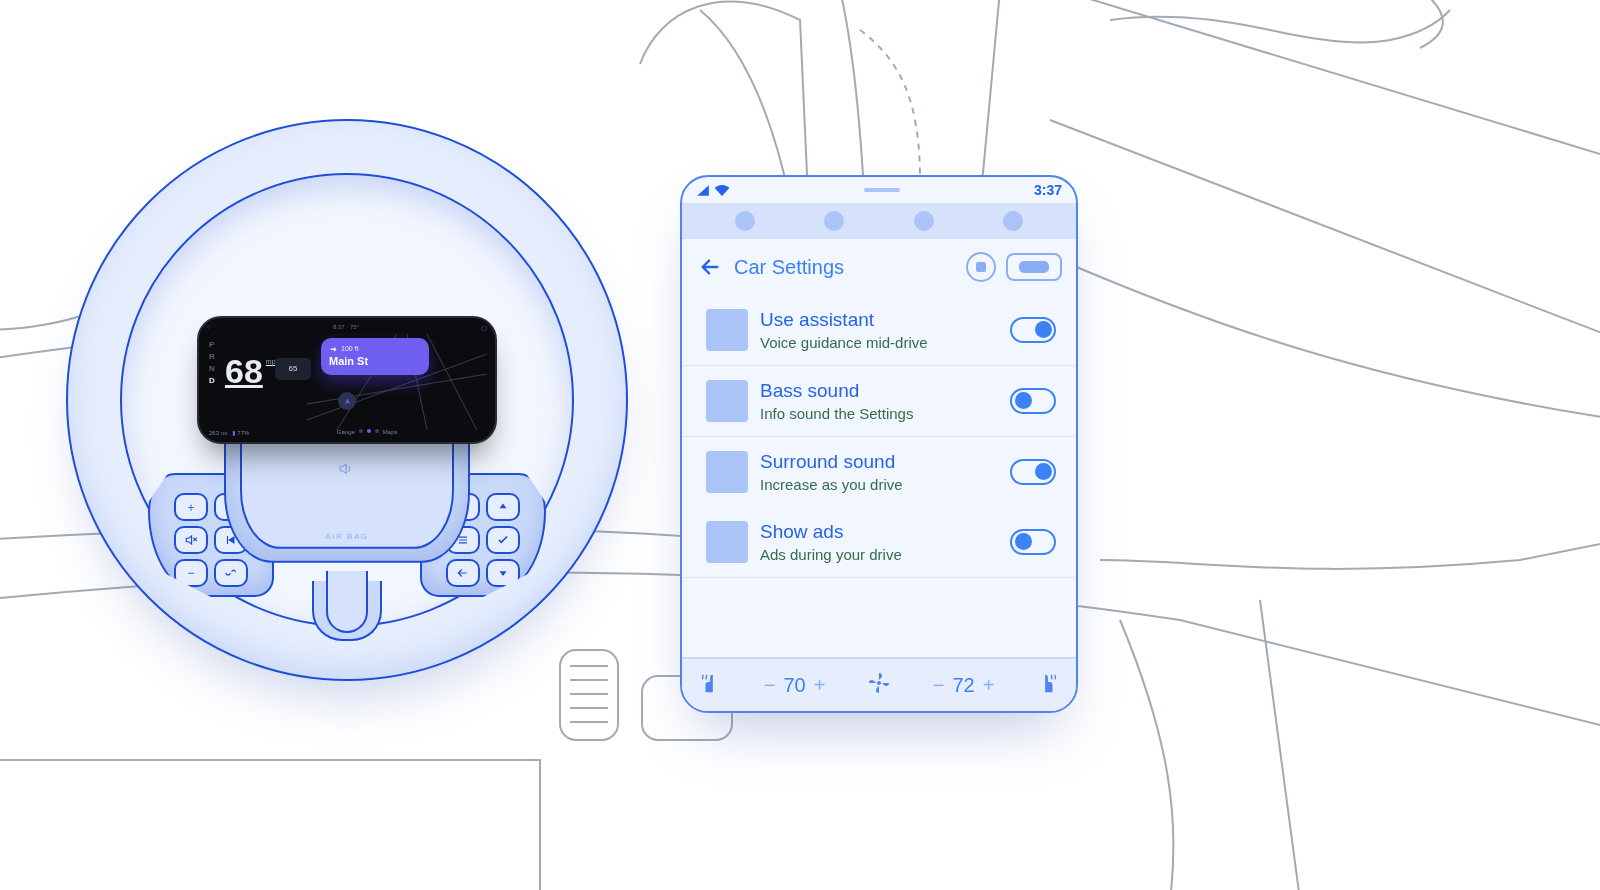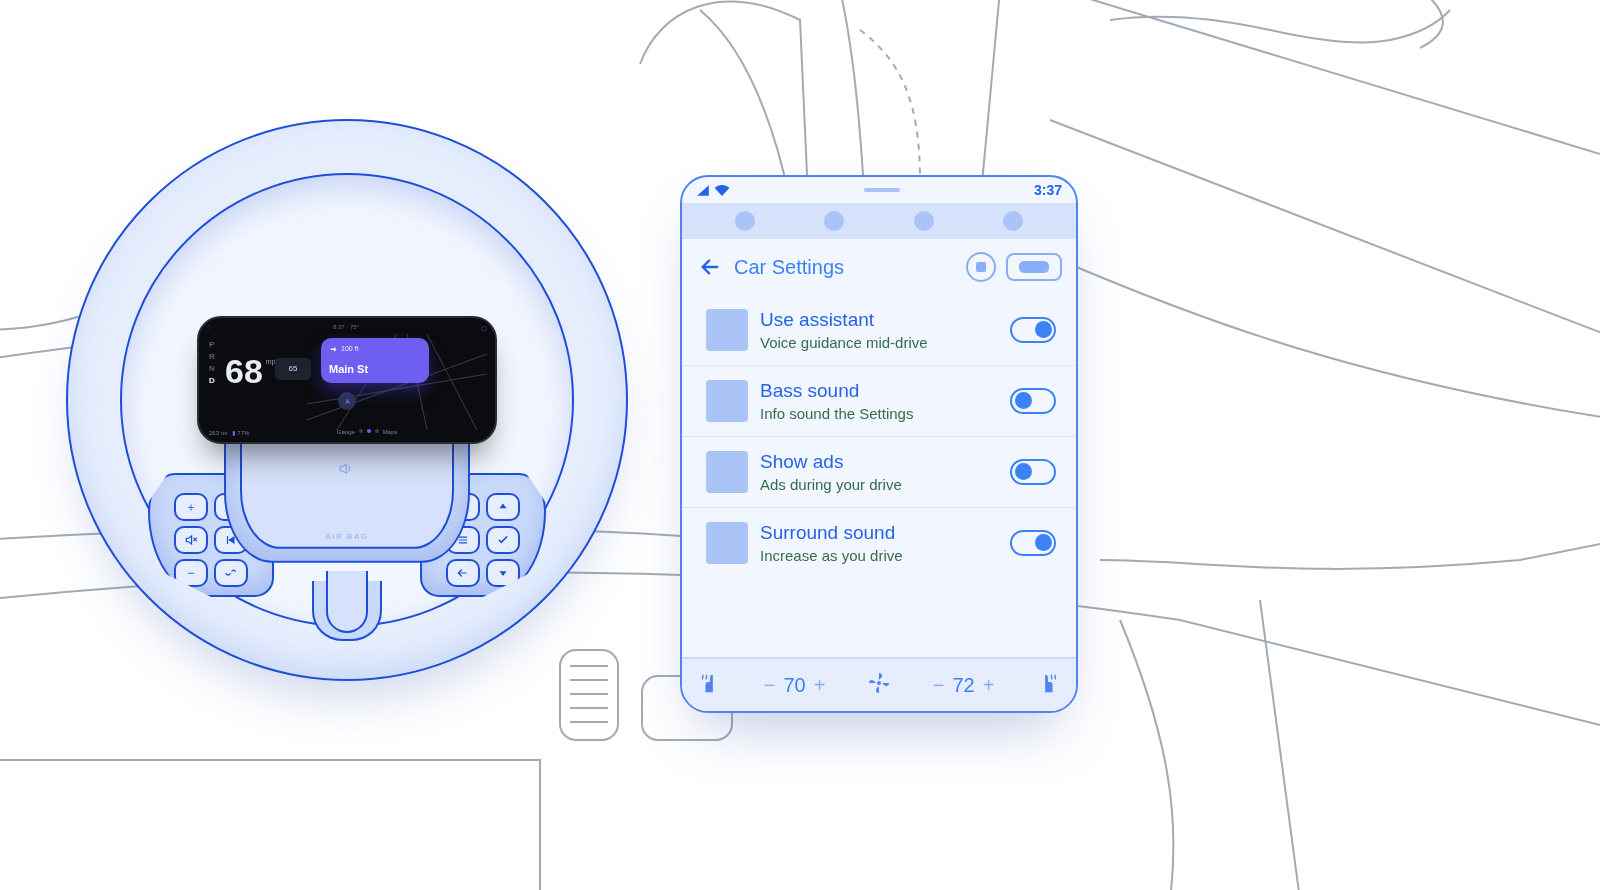--- a/index.html
+++ b/index.html
@@ -104,34 +104,34 @@
   .cluster{
     position:absolute; left:50%; top:195px; transform:translateX(-50%); z-index:5;
     width:300px; height:128px; border-radius:24px;
     background:#0b0c10; border:2px solid #2a2b33;
     box-shadow:0 20px 30px -10px rgba(0,0,0,.45);
     overflow:hidden;
   }
   .cl-statusbar{position:absolute;top:4px;left:8px;right:8px;height:10px;display:flex;align-items:center;justify-content:space-between;color:#6c6f80;font-size:6px;}
   .cl-gear{position:absolute;left:10px;top:22px;display:flex;flex-direction:column;gap:3px;color:#5d6070;font-size:8px;font-weight:600;}
   .cl-gear .on{color:#e9ecf5;}
-  .cl-speed{position:absolute;left:26px;top:36px;display:flex;align-items:flex-start;color:#e9ecf5;}
+  .cl-speed{position:absolute;left:26px;top:36px;display:flex;align-items:flex-start;color:#e9ecf5;text-decoration:underline;}
   .cl-speed .n{font-size:34px;font-weight:600;line-height:1;}
   .cl-speed .u{font-size:7px;margin:4px 0 0 3px;color:#97a0b7;}
   .cl-limit{position:absolute;left:76px;top:40px;width:36px;height:22px;border-radius:5px;background:#1e2330;color:#cfd6ea;font-size:8px;display:flex;align-items:center;justify-content:center;flex-direction:column;line-height:1;}
   .cl-map{position:absolute;left:108px;right:8px;top:16px;bottom:18px;}
   .cl-map svg{position:absolute;inset:0;}
   .cl-nav{
     position:absolute;left:122px;top:20px;width:108px;
     background:var(--purple);border-radius:10px;padding:6px 8px 8px 8px;
     color:#fff;
     box-shadow:0 8px 16px rgba(80,60,220,.4);
   }
   .cl-nav .sm{font-size:7px;opacity:.9;display:flex;align-items:center;gap:3px;}
-  .cl-nav .lg{font-size:11px;font-weight:600;margin-top:10px;}
+  .cl-nav .lg{font-size:11px;font-weight:600;margin-top:2px;}
   .cl-bottom{position:absolute;left:10px;right:10px;bottom:4px;height:12px;display:flex;align-items:center;justify-content:space-between;color:#7c8299;font-size:6px;}
   .cl-bottom .dots{display:flex;gap:4px;}
   .cl-bottom .dot{width:4px;height:4px;border-radius:50%;background:#3a3e4e;}
   .cl-bottom .dot.on{background:var(--purple);}
   .cl-arrow{position:absolute;left:50%;bottom:32px;transform:translateX(-50%);width:18px;height:18px;border-radius:50%;background:#2b3350;display:flex;align-items:center;justify-content:center;}
   .cl-arrow svg{width:9px;height:9px;fill:var(--purple);}
 
   
   .console{
     position:absolute; left:680px; top:175px;
@@ -422,37 +422,37 @@
     <div class="item">
       <div class="thumb"></div>
       <div class="txt">
         <div class="t1">Bass sound</div>
         <div class="t2">Info sound the Settings</div>
       </div>
       <div class="toggle off">
           <div class="knob"></div>
         </div>
     </div>
+    <div class="item" style="border-bottom:none;">
+      <div class="thumb"></div>
+      <div class="txt">
+        <div class="t1">Surround sound</div>
+        <div class="t2">Increase as you drive</div>
+      </div>
+      <div class="toggle on">
+          <div class="knob"></div>
+        </div>
+    </div>
     <div class="item">
       <div class="thumb"></div>
       <div class="txt">
         <div class="t1">Show ads</div>
         <div class="t2">Ads during your drive</div>
       </div>
       <div class="toggle off">
-          <div class="knob"></div>
-        </div>
-    </div>
-    <div class="item" style="border-bottom:none;">
-      <div class="thumb"></div>
-      <div class="txt">
-        <div class="t1">Surround sound</div>
-        <div class="t2">Increase as you drive</div>
-      </div>
-      <div class="toggle on">
           <div class="knob"></div>
         </div>
     </div>
   </div>
 
   <div class="hvac">
     <span class="seat">
       <svg width="22" height="22" viewBox="0 0 24 24" fill="currentColor">
           <path d="M6 22v-8c0-2 1-3 3-3h2v-5c0-2 1-3 3-3h0v19H6z"></path>
           <path d="M3 3c1 2-1 3 0 5" fill="none" stroke="currentColor" stroke-width="1.5"></path>

